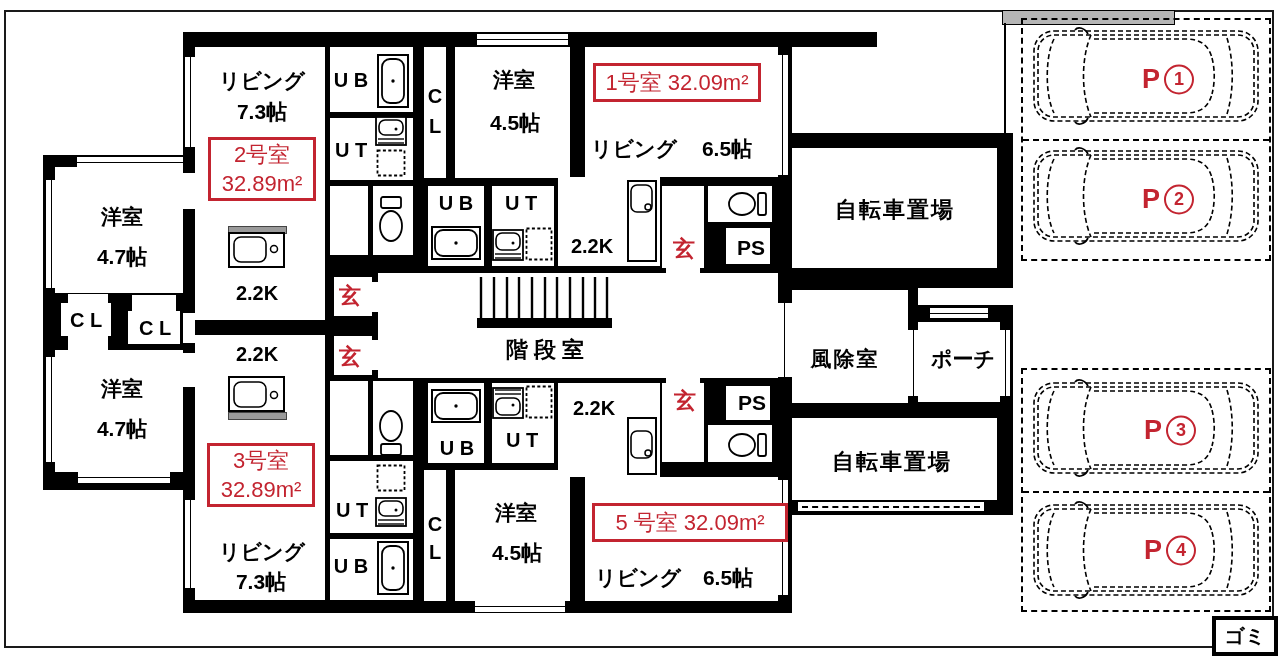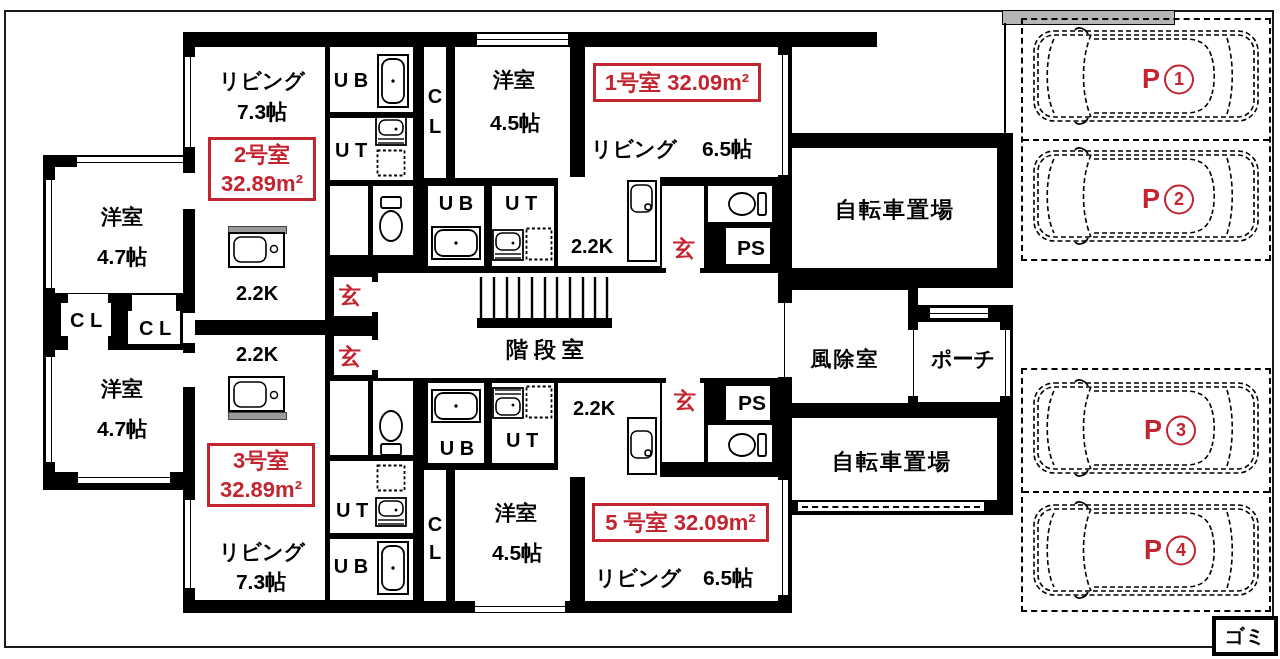--- a/index.html
+++ b/index.html
@@ -12,21 +12,21 @@
   .win-h::after{content:"";position:absolute;left:0;right:0;top:45%;border-top:1.5px solid #000;}
   .win-v{position:absolute;background:#fff;}
   .win-v::after{content:"";position:absolute;top:0;bottom:0;left:45%;border-left:1.5px solid #000;}
   .dash-open{position:absolute;background:#fff;}
   .dash-open::after{content:"";position:absolute;left:4px;right:4px;top:45%;border-top:2px dashed #000;}
   .lb{position:absolute;transform:translate(-50%,-50%);font-weight:bold;color:#000;
       white-space:nowrap;line-height:1;}
   .s20{font-size:20px;} .s21{font-size:21px;} .s22{font-size:22px;}
   .red{color:var(--red);}
   .tag{position:absolute;border:3px solid var(--red);background:#fff;color:var(--red);
-       font-weight:bold;text-align:center;box-sizing:border-box;}
+       font-weight:normal;text-align:center;box-sizing:border-box;}
   .tag .ln{line-height:29px;font-size:22px;}
   .fx{position:absolute;}
   .fx svg{display:block;width:100%;height:100%;}
   .site{position:absolute;border:2px solid #1a1a1a;background:transparent;}
   .graybar{position:absolute;background:#b5b5b5;border:1px solid #000;}
   .fence{position:absolute;background:#000;}
   .pgroup{position:absolute;border:2px dashed #000;box-sizing:border-box;}
   .pdiv{position:absolute;left:0;right:0;border-top:2px dashed #000;}
   .car{position:absolute;}
   .plabel{position:absolute;transform:translate(-50%,-50%);color:var(--red);font-weight:bold;
@@ -288,21 +288,21 @@
     <div class="ln" style="line-height:33px;">1号室 32.09m²</div>
   </div>
   <div class="tag" style="left:208px;top:137px;width:108px;height:64px;">
     <div class="ln">2号室</div>
     <div class="ln">32.89m²</div>
   </div>
   <div class="tag" style="left:207px;top:443px;width:108px;height:64px;">
     <div class="ln">3号室</div>
     <div class="ln">32.89m²</div>
   </div>
-  <div class="tag" style="left:592px;top:503px;width:177px;height:39px;">
+  <div class="tag" style="left:592px;top:503px;width:196px;height:39px;">
     <div class="ln" style="line-height:33px;">5 号室 32.09m²</div>
   </div>
 
   <div class="lb s21" style="left:262px;top:80px;">リビング</div>
   <div class="lb s21" style="left:262px;top:111px;">7.3帖</div>
   <div class="lb s20" style="left:351px;top:80px;">U B</div>
   <div class="lb s20" style="left:351px;top:150px;">U T</div>
   <div class="lb s20" style="left:257px;top:293px;">2.2K</div>
   <div class="lb s22 red" style="left:350px;top:296px;">玄</div>
 

